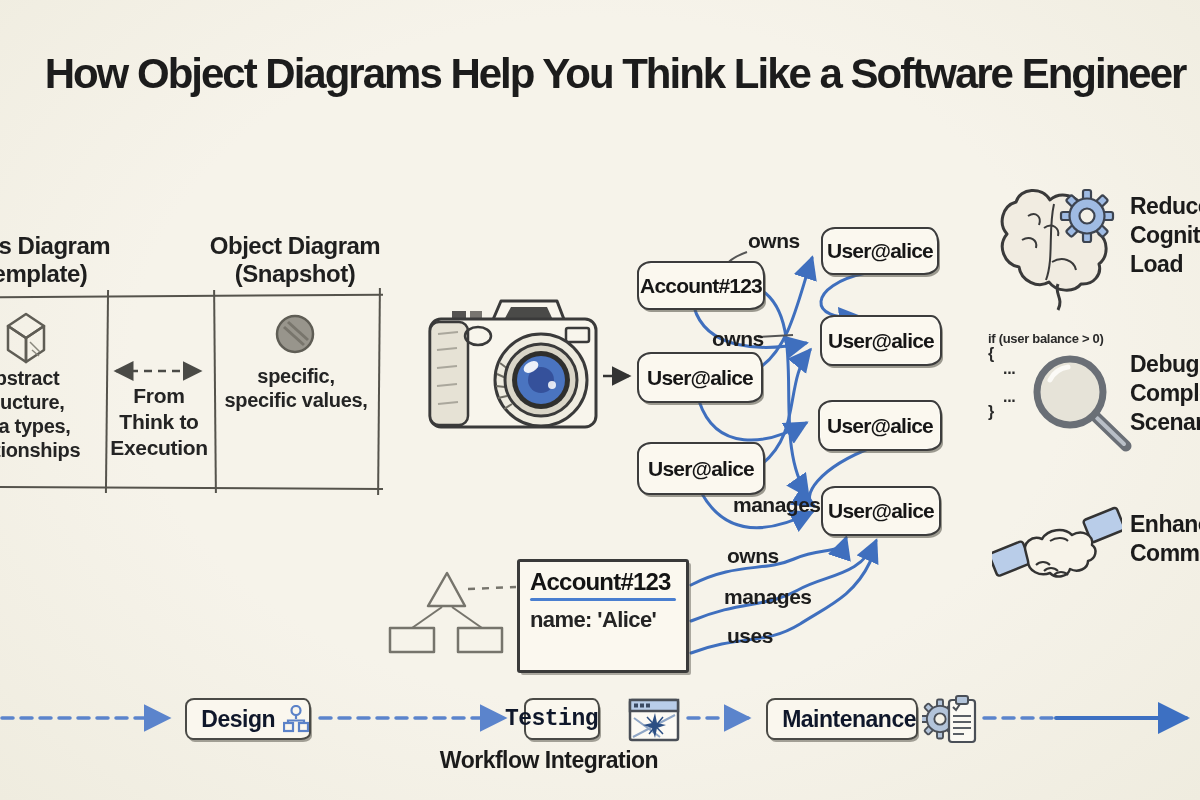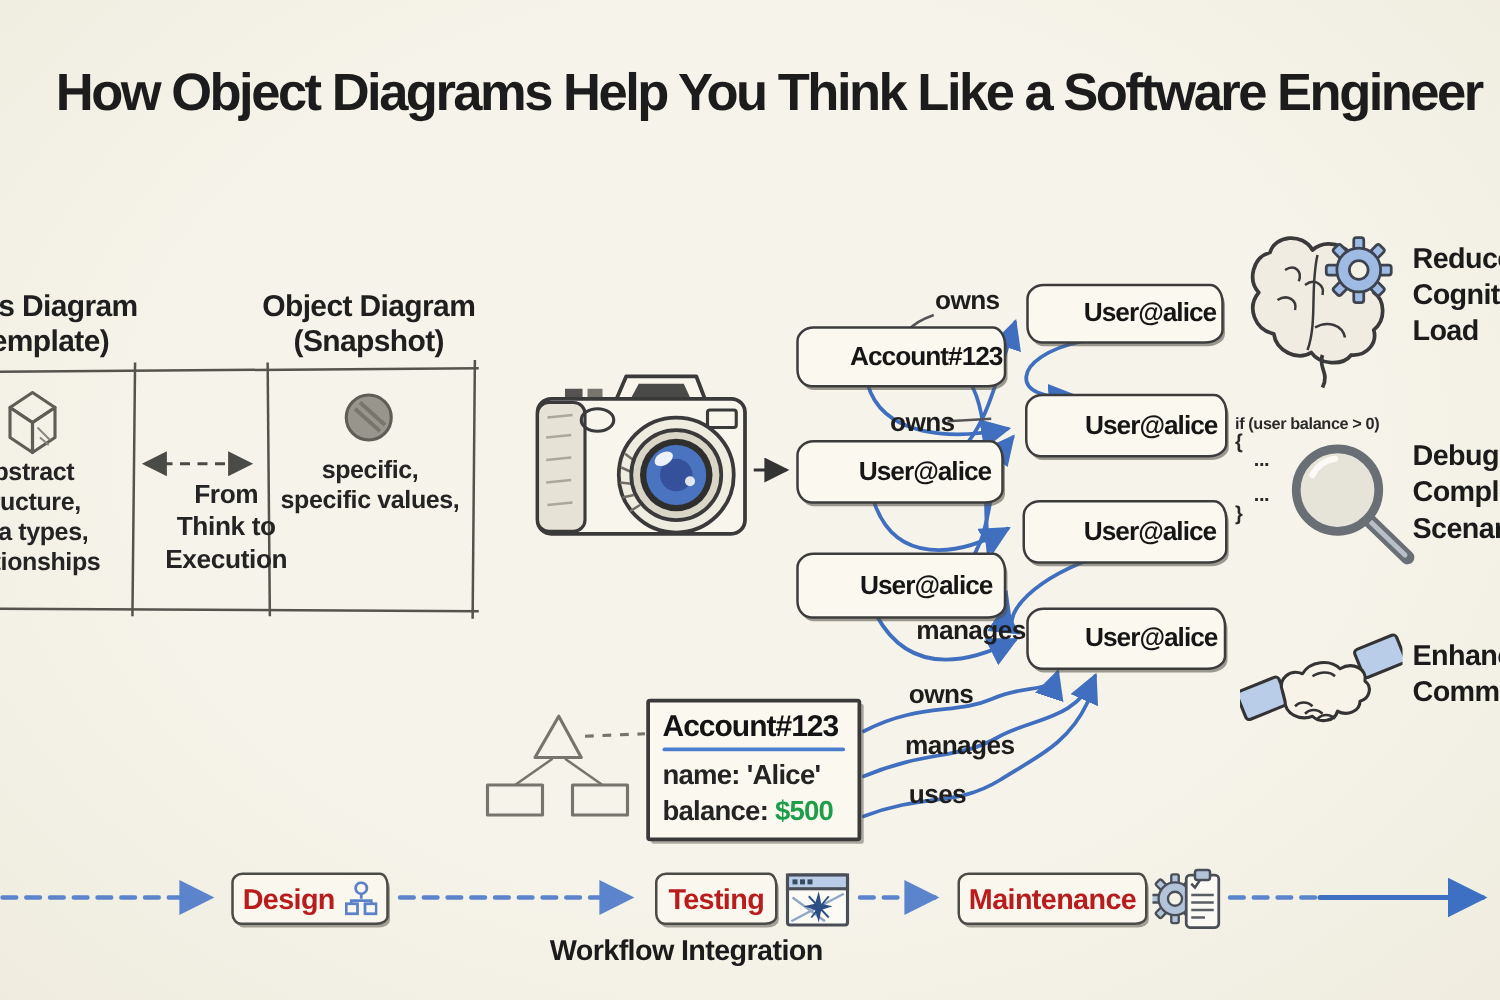--- a/index.html
+++ b/index.html
@@ -17,21 +17,21 @@
   .cell-text{position:absolute;font-weight:bold;font-size:20px;line-height:24px;
     text-align:center;letter-spacing:-0.3px;z-index:3;}
   .tline{position:absolute;background:#55534c;z-index:1;}
 
   
   .node{position:absolute;display:flex;align-items:center;justify-content:center;
     font-weight:bold;font-size:21px;letter-spacing:-0.8px;color:#161616;
     background:#fbf8ef;border:2.5px solid #3c3c3c;
     border-radius:14px 11px 15px 12px / 12px 15px 11px 14px;
     box-shadow:2px 3px 0 -1px rgba(80,78,68,.55), inset 0 0 0 1px rgba(255,255,255,.4);
-    z-index:3;padding-left:40px;}
+    z-index:3;}
 
   .elabel{position:absolute;font-weight:bold;font-size:21px;letter-spacing:-0.5px;
     color:#1d1d1d;z-index:4;}
 
   
   .card{position:absolute;left:517px;top:559px;width:172px;height:114px;
     background:#fbf8ef;border:3px solid #3a3a3a;border-radius:3px;
     box-shadow:3px 3px 0 -1px rgba(80,78,68,.45);box-sizing:border-box;
     padding:6px 10px 4px 10px;z-index:3;}
   .card-title{font-weight:bold;font-size:24px;letter-spacing:-0.8px;color:#141414;}
@@ -41,22 +41,22 @@
 
   
   .benefit-text{position:absolute;left:1130px;font-weight:bold;font-size:23px;
     line-height:29px;letter-spacing:-0.5px;color:#1b1b1b;white-space:nowrap;z-index:3;}
   .code{position:absolute;left:988px;top:331px;font-weight:bold;font-size:13px;
     line-height:15px;letter-spacing:-0.3px;color:#2a2a2a;z-index:3;}
   .code .ind{padding-left:15px;}
   .code .gap{margin-top:13px;}
 
   
-  .wbox{position:absolute;display:flex;align-items:center;justify-content:center;gap:8px;
-    height:42px;font-weight:bold;font-size:23px;letter-spacing:-0.5px;color:#b91c1c;
+  .wbox{position:absolute;display:flex;align-items:center;justify-content:flex-end;gap:8px;
+    height:42px;font-weight:bold;font-size:23px;letter-spacing:-0.5px;color:#0f172a;
     background:#faf7ee;border:2.5px solid #4a4a46;
     border-radius:9px 7px 10px 8px / 8px 10px 7px 9px;
     box-shadow:2px 3px 0 -1px rgba(80,78,68,.5);box-sizing:border-box;z-index:3;}
   .caption{position:absolute;left:424px;top:747px;width:250px;text-align:center;
     font-weight:bold;font-size:23px;letter-spacing:-0.5px;color:#1b1b1b;z-index:3;}
 
   svg{display:block;}
   .overlay{position:absolute;left:0;top:0;z-index:2;pointer-events:none;}
   .icon-abs{position:absolute;z-index:3;}
 </style>
@@ -98,21 +98,21 @@
     <circle cx="21" cy="21" r="18" fill="#98958c" stroke="#5f5d55" stroke-width="2.5"></circle>
     <path d="M10,14 L30,32 M14,9 L34,27" stroke="rgba(60,58,50,.35)" stroke-width="3"></path>
   </svg>
 
   <div class="cell-text" style="left:-60px;top:366px;width:160px;">
     <div>Abstract</div>
     <div>structure,</div>
     <div>data types,</div>
     <div>relationships</div>
   </div>
-  <div class="cell-text" style="left:108px;top:383px;width:102px;font-size:21px;line-height:26px;padding-left:22px;">
+  <div class="cell-text" style="left:108px;top:383px;width:102px;font-size:21px;line-height:26px;">
     <div>From</div>
     <div>Think to</div>
     <div>Execution</div>
   </div>
   <div class="cell-text" style="left:208px;top:364px;width:176px;">
     <div>specific,</div>
     <div>specific values,</div>
   </div>
 
   <svg class="icon-abs" style="left:424px;top:292px;" width="180" height="145" viewBox="0 0 180 145">
@@ -220,24 +220,20 @@
   <div class="elabel" style="left:712px;top:327px;">owns</div>
   <div class="elabel" style="left:733px;top:493px;">manages</div>
 
   <div class="card">
     <div class="card-title">Account#123</div>
     <div class="card-underline"></div>
     <div class="card-row">
       <span>name:</span>
       <span>'Alice'</span>
     </div>
-    <div class="card-row">
-      <span>balance:</span>
-      <span class="green">$500</span>
-    </div>
   </div>
 
   <div class="elabel" style="left:727px;top:544px;">owns</div>
   <div class="elabel" style="left:724px;top:585px;">manages</div>
   <div class="elabel" style="left:727px;top:624px;">uses</div>
 
   <svg class="icon-abs" style="left:992px;top:178px;" width="130" height="140" viewBox="0 0 130 140">
     <path d="M58,22 C50,8 28,10 24,24 C10,28 6,46 15,56 C5,68 12,86 27,89 C29,103 46,111 57,104 C64,114 82,115 89,106 C102,107 110,96 107,86 C117,78 116,62 107,56 C111,42 102,31 90,30 C86,17 68,13 58,22 Z" fill="#f1ece1" stroke="#3a3a3a" stroke-width="3" stroke-linejoin="round"></path>
     <g fill="none" stroke="#3a3a3a" stroke-width="2">
       <path d="M36,38 C44,33 50,39 47,47"></path>
@@ -312,21 +308,21 @@
     <svg width="26" height="28" viewBox="0 0 26 28">
       <g fill="none" stroke="#5b82c8" stroke-width="2.2">
         <circle cx="13" cy="5.5" r="4.5"></circle>
         <path d="M13,10 L13,14 M5,18 L5,15.5 L21,15.5 L21,18"></path>
         <rect x="1" y="18" width="9" height="8"></rect>
         <rect x="16" y="18" width="9" height="8"></rect>
       </g>
     </svg>
   </div>
 
-  <div class="wbox" style="left:524px;top:698px;width:98px;">
+  <div class="wbox" style="left:524px;top:698px;width:76px;font-family:Liberation Mono, monospace;">
     <span>Testing</span>
   </div>
   <svg class="icon-abs" style="left:628px;top:694px;" width="52" height="52" viewBox="0 0 52 52">
     <rect x="2" y="6" width="48" height="40" rx="2" fill="#fcfaf4" stroke="#4a4f57" stroke-width="2.5"></rect>
     <rect x="2" y="6" width="48" height="11" fill="#b9cde9" stroke="#4a4f57" stroke-width="2.5"></rect>
     <rect x="6" y="9.5" width="4" height="4" fill="#3b4a63"></rect>
     <rect x="12" y="9.5" width="4" height="4" fill="#3b4a63"></rect>
     <rect x="18" y="9.5" width="4" height="4" fill="#3b4a63"></rect>
     <path d="M5,43 L47,21 M6,24 L32,43" stroke="#8fa6c6" stroke-width="2" fill="none"></path>
     <path d="M27,19 L29,29 L38,31 L29,34 L27,44 L24,34 L15,31 L24,29 Z" fill="#2c4f84"></path>

